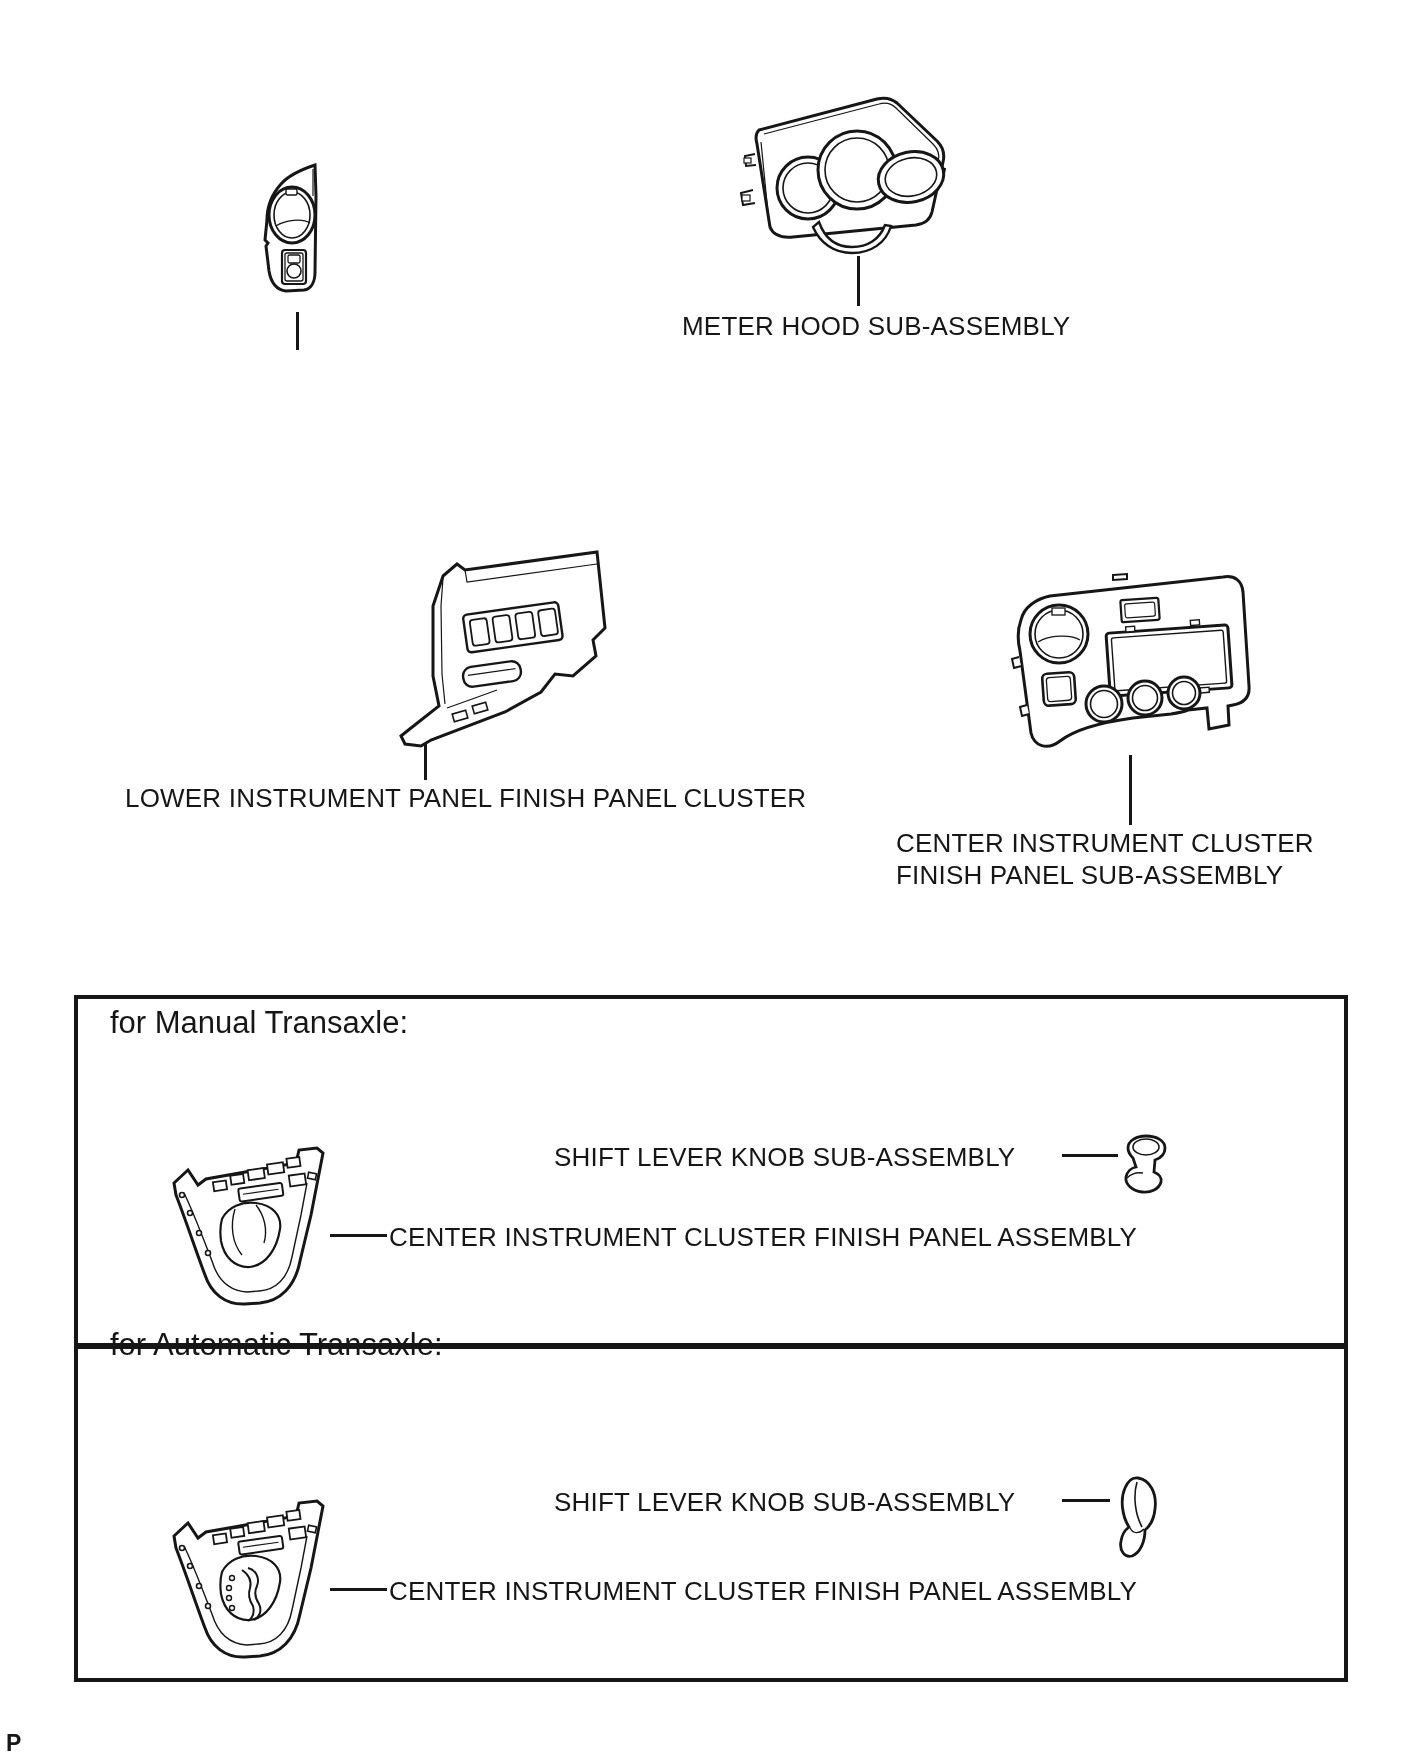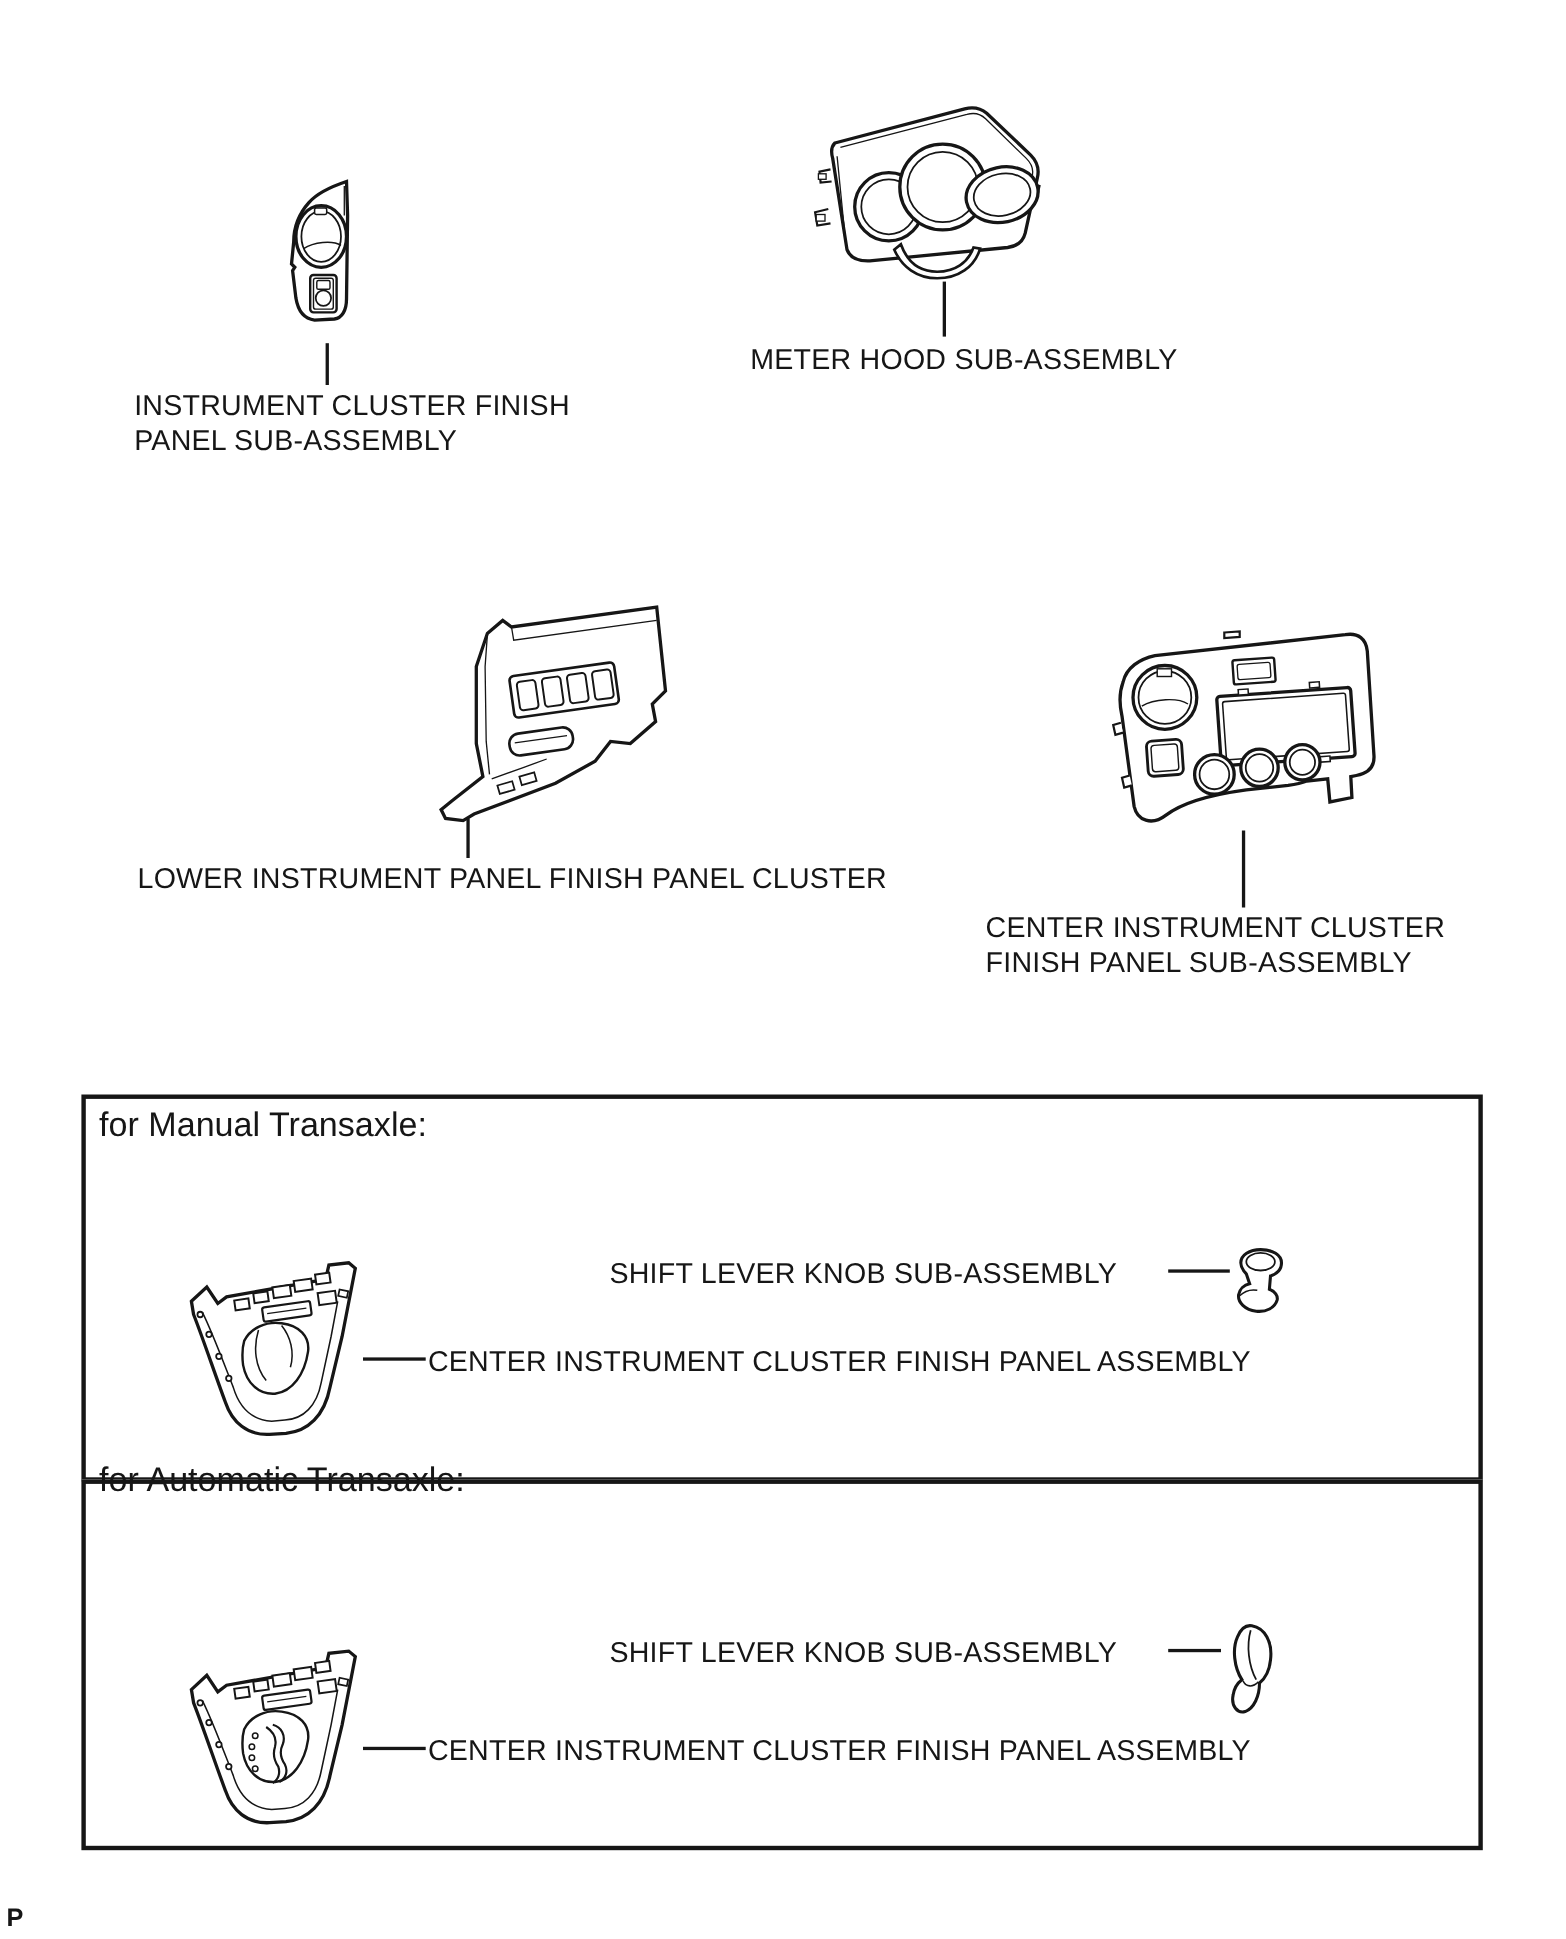--- a/index.html
+++ b/index.html
@@ -29,20 +29,21 @@
     border:4px solid #161616;
     background:#ffffff;
     box-sizing:border-box;
   }
   .variant-title{
     position:absolute;
     font-size:31px;
     line-height:36px;
     color:#161616;
     white-space:nowrap;
+    margin-left:20px;
   }
   .footer-letter{
     position:absolute;
     left:6px;top:1730px;
     font-size:23px;font-weight:bold;color:#161616;
   }
   .right-align{text-align:left;}
   svg{display:block;}
   svg .ln{fill:#ffffff;stroke:#161616;}
   svg .nf{fill:none;stroke:#161616;}
@@ -58,21 +59,20 @@
     <ellipse class="ln" stroke-width="3" cx="37" cy="53" rx="23" ry="28"></ellipse>
     <ellipse class="ln" stroke-width="1.6" cx="37" cy="53" rx="18" ry="23"></ellipse>
     <path class="nf" stroke-width="1.4" d="M21 64 C30 58 47 56 55 61"></path>
     <rect class="ln" stroke-width="1.4" x="31" y="27" width="11" height="6" rx="1.5"></rect>
     <rect class="ln" stroke-width="2.2" x="27" y="88" width="24" height="34" rx="3"></rect>
     <rect class="ln" stroke-width="1.3" x="30" y="91" width="18" height="28" rx="2"></rect>
     <circle class="ln" stroke-width="1.6" cx="39" cy="109" r="7"></circle>
     <rect class="ln" stroke-width="1.3" x="33" y="93" width="12" height="8" rx="1.5"></rect>
   </svg>
   <div class="abs leader-v" style="left:296px;top:312px;height:38px"></div>
-  <div class="abs part-label" style="left:122px;top:352px;width:460px">INSTRUMENT CLUSTER FINISH PANEL SUB-ASSEMBLY</div>
 
   <svg class="abs" style="left:733px;top:90px" width="233" height="176" viewBox="0 0 233 176">
     <path class="ln" stroke-width="3" d="M26 40 L144 9 C152 7 158 8 164 13 L204 51 C210 57 212 64 210 72 L199 122 C197 130 191 134 183 135 L60 147 C48 148 40 145 37 137 L24 54 C22 47 23 43 26 40 Z"></path>
     <path class="nf" stroke-width="1.2" d="M31 44 L146 14 C153 12 158 13 163 18 L200 54 C205 59 207 65 205 71"></path>
     <path class="nf" stroke-width="1.2" d="M28 52 L36 133"></path>
     <path class="ln" stroke-width="2" d="M22 64 L12 66 L13 76 L23 75"></path>
     <path class="ln" stroke-width="2" d="M20 100 L8 103 L10 115 L22 113"></path>
     <rect class="ln" stroke-width="1.2" x="11" y="68" width="7" height="5"></rect>
     <rect class="ln" stroke-width="1.2" x="9" y="105" width="8" height="6"></rect>
     <path class="ln" stroke-width="2" d="M205 77 L212 79 L210 88 L203 86"></path>

